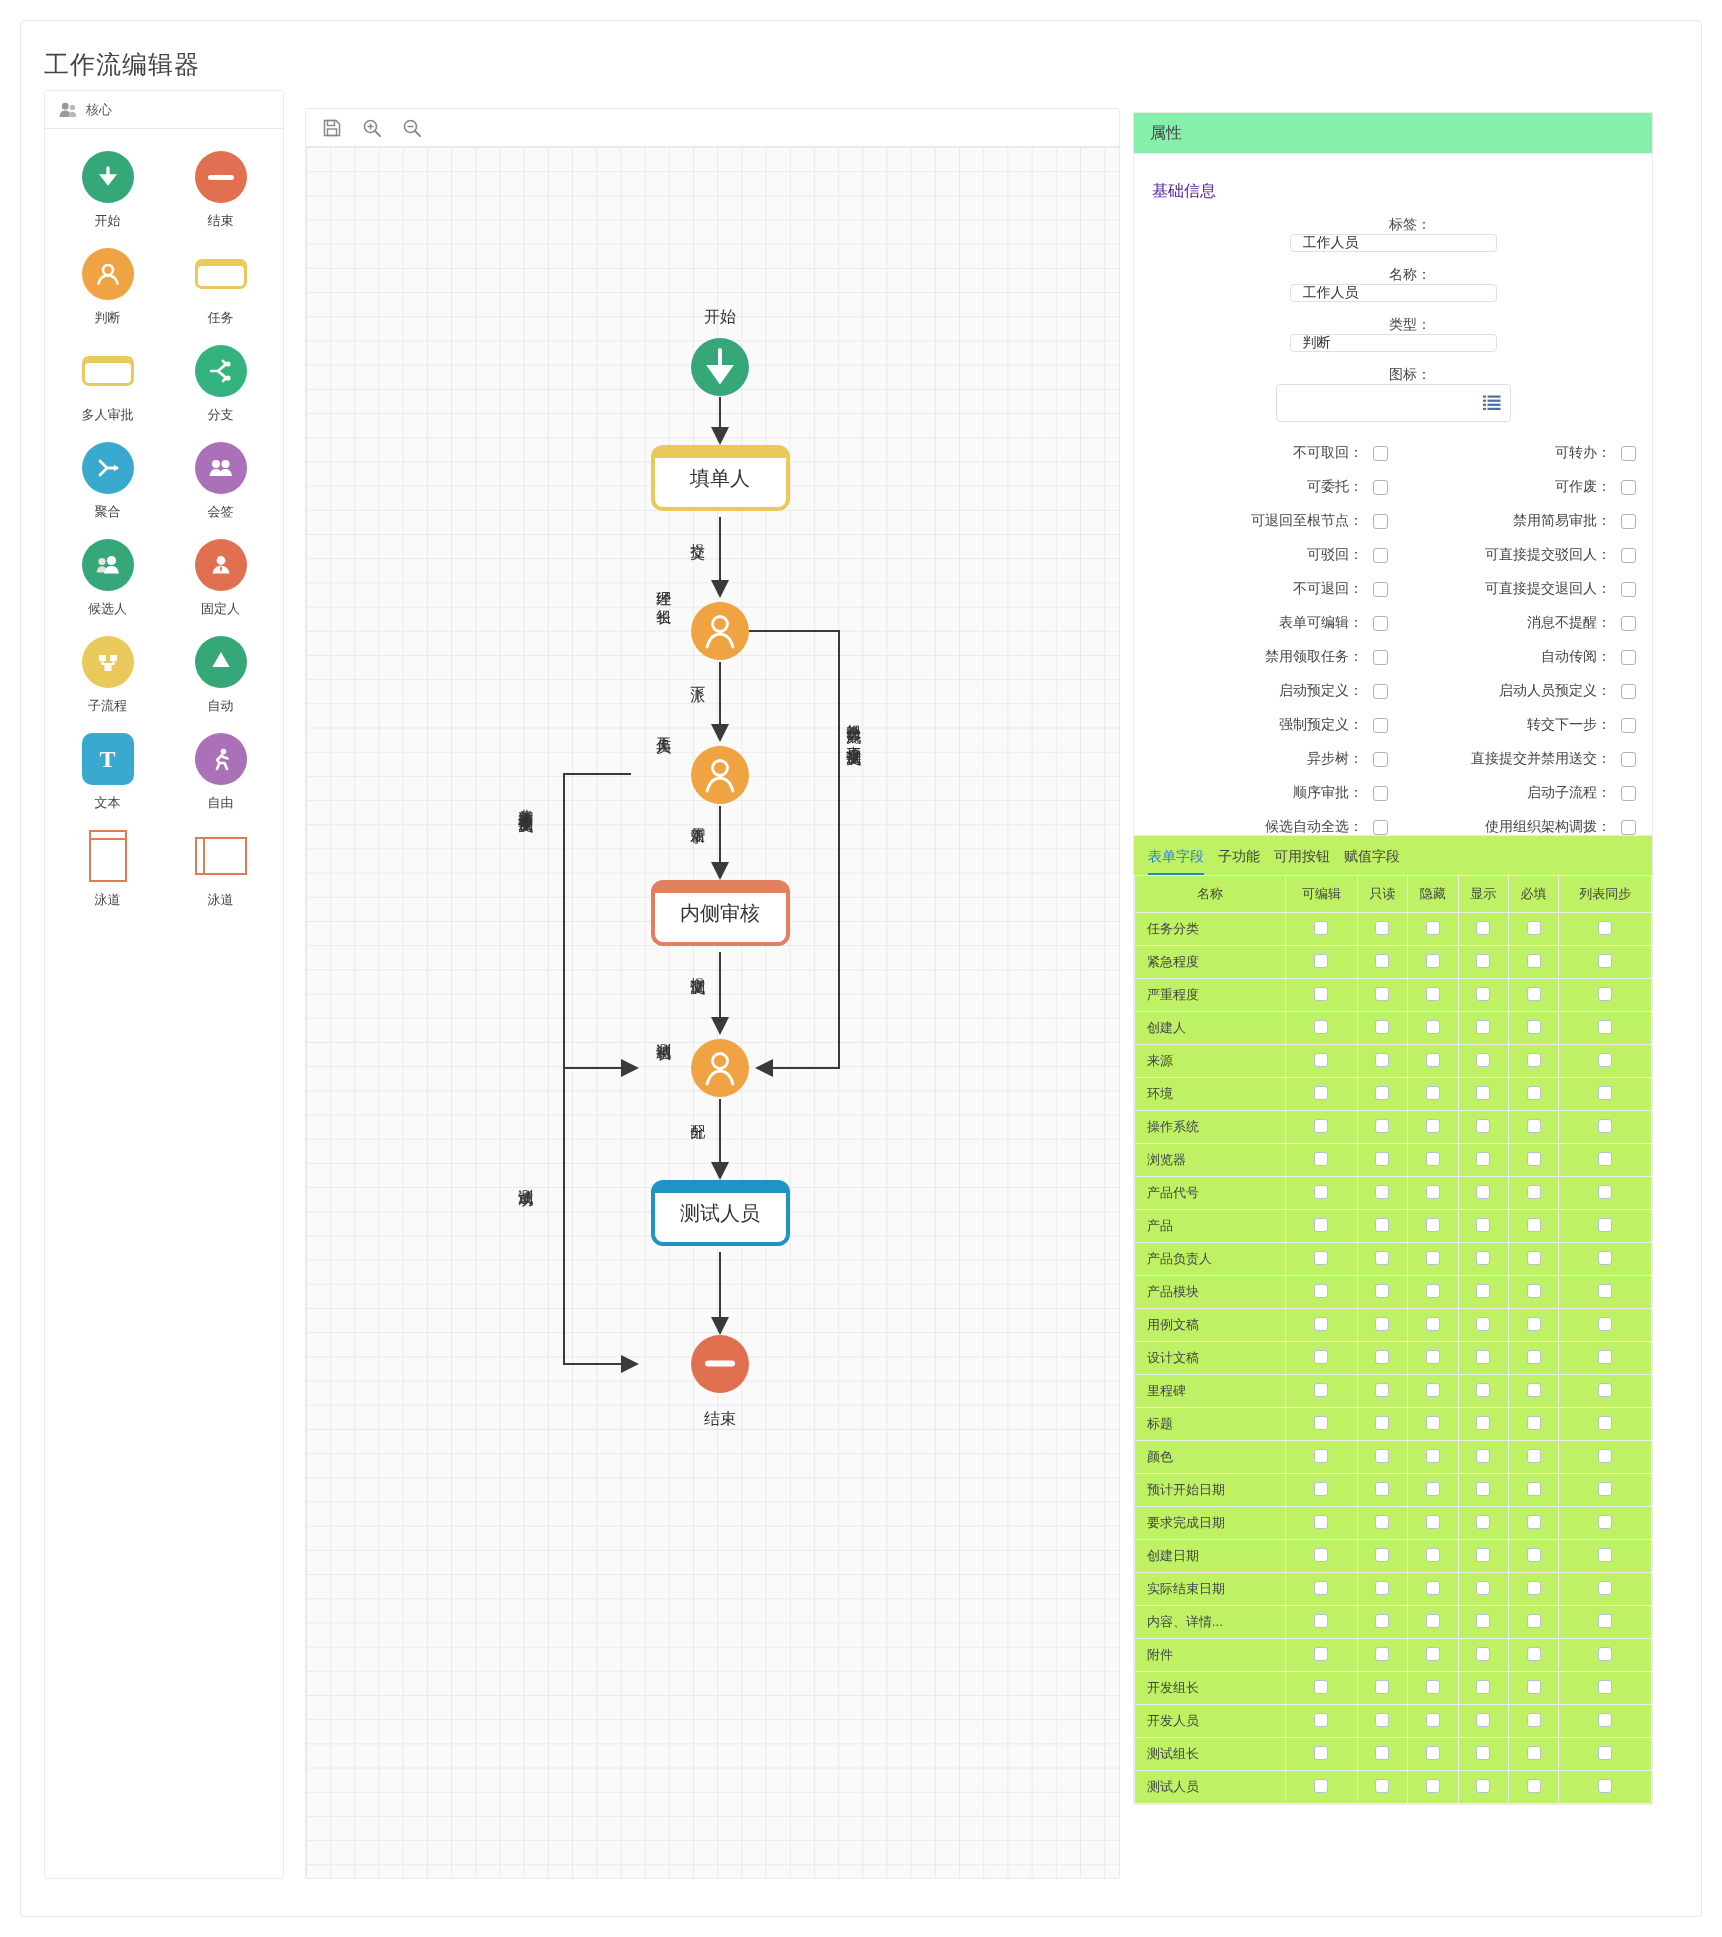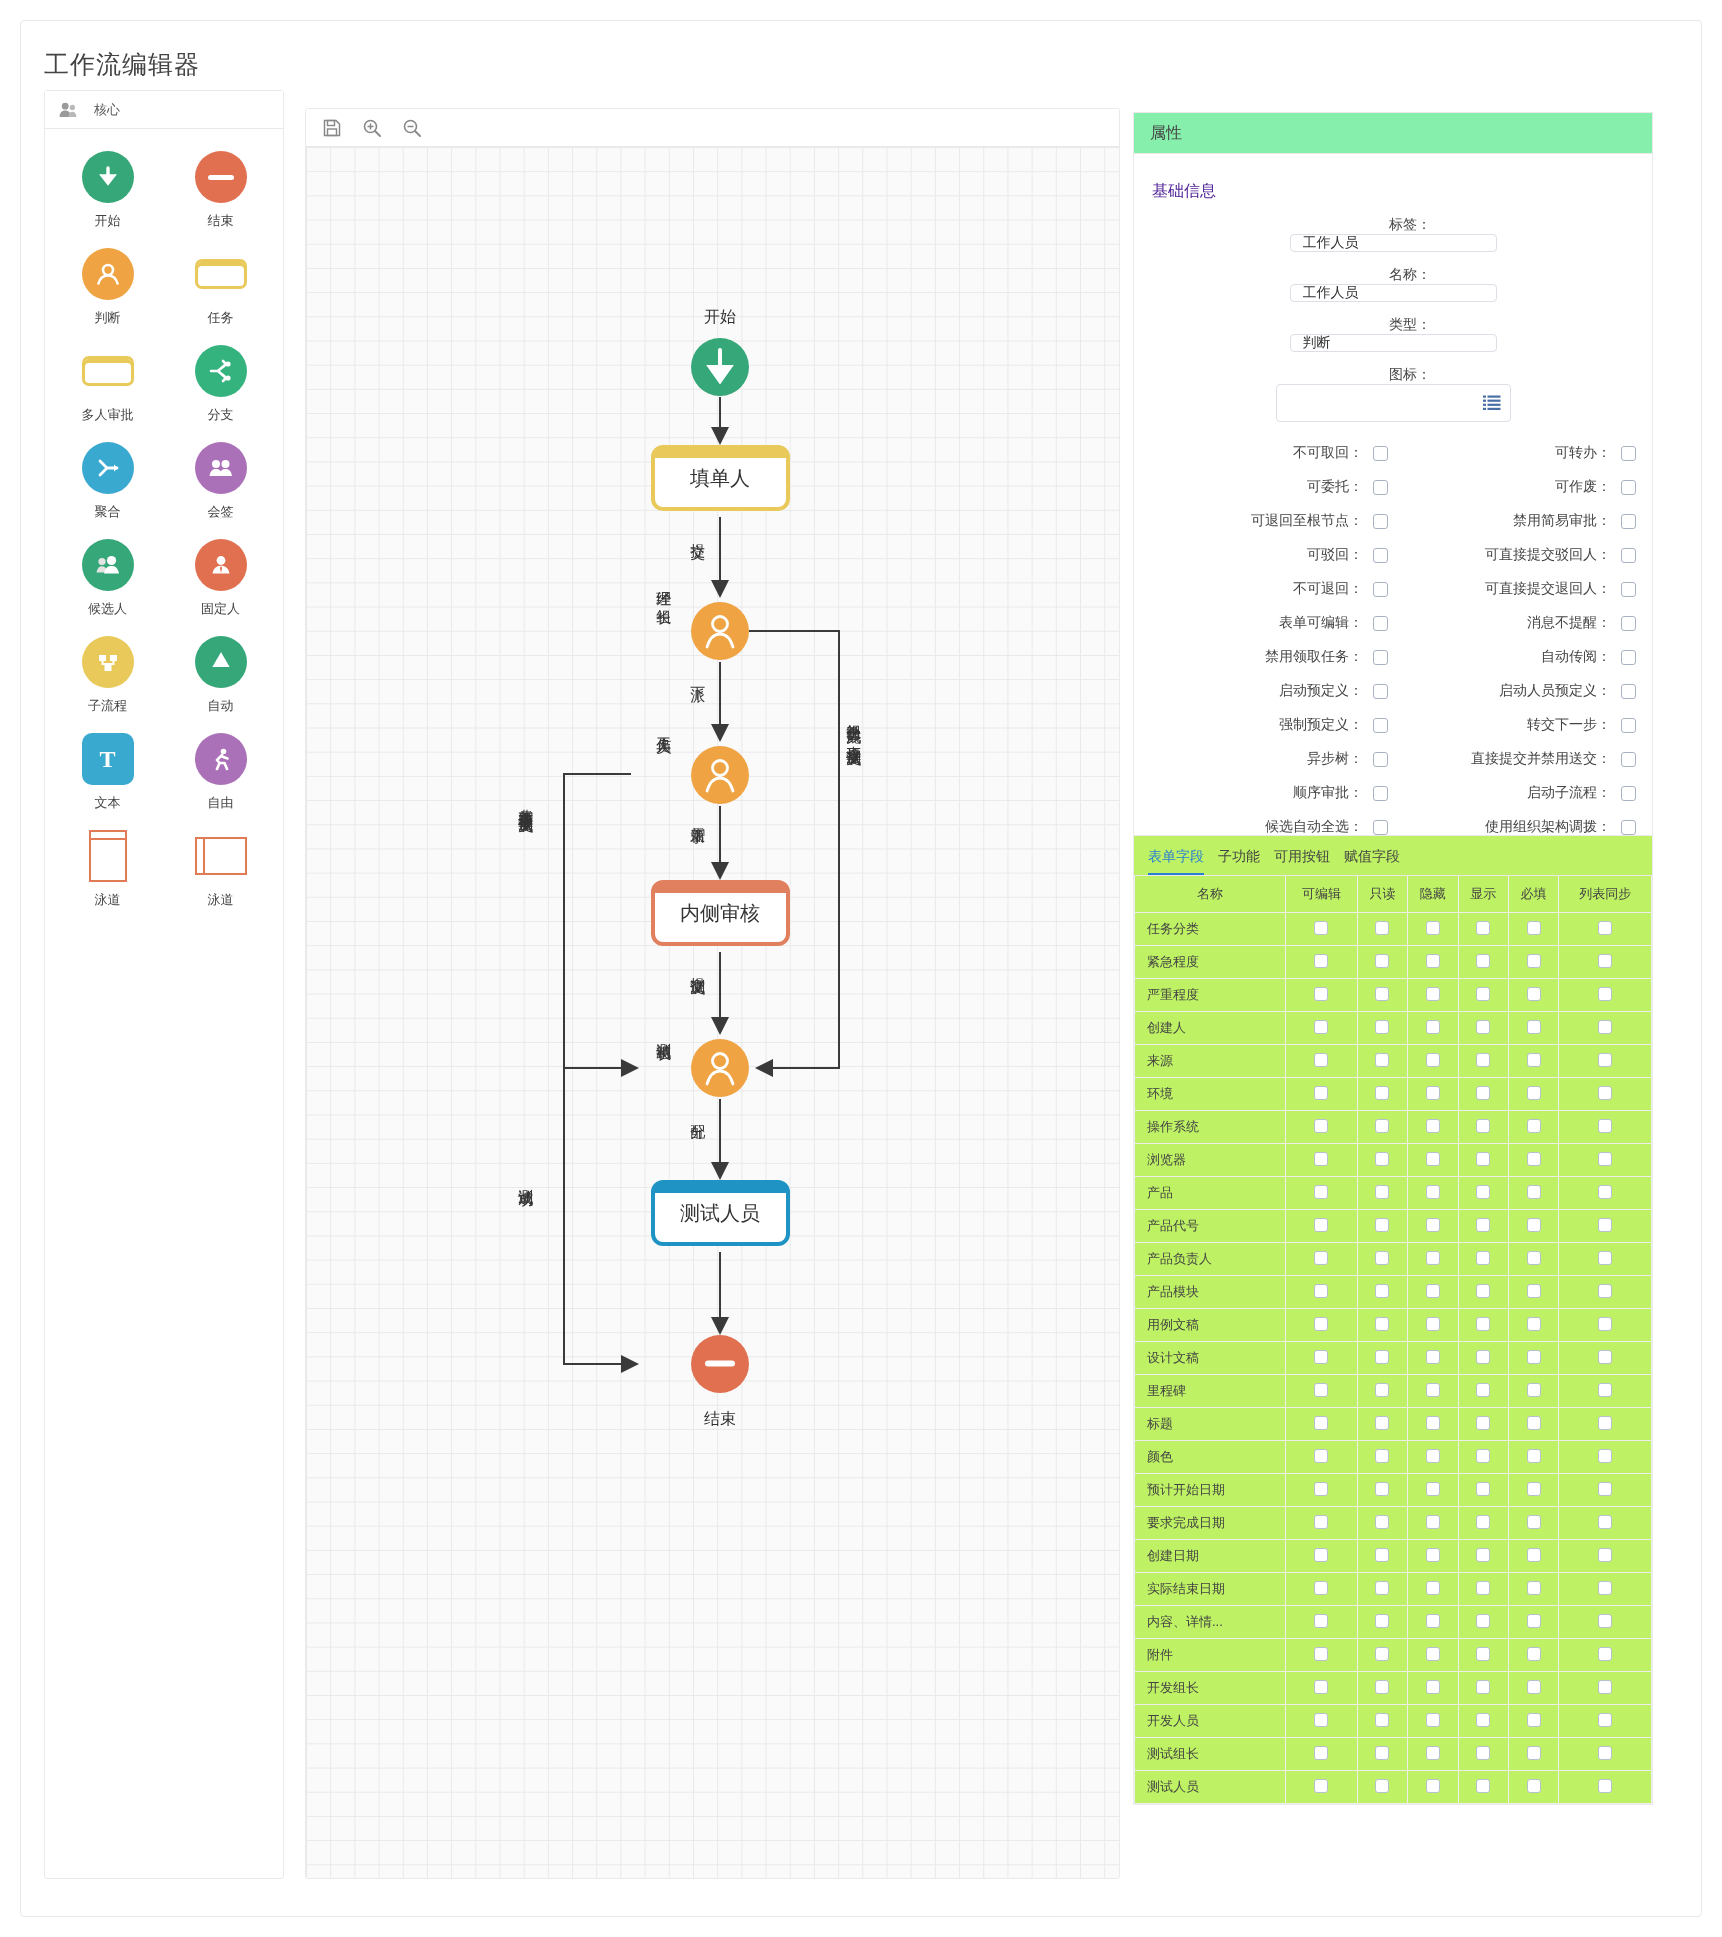--- a/index.html
+++ b/index.html
@@ -39,21 +39,21 @@
     border: 1px solid #eaeaea;
     border-radius: 3px;
     background: #fff;
   }
   .palette-header {
     height: 38px;
     border-bottom: 1px solid #eaeaea;
     display: flex; align-items: center;
     padding-left: 14px;
     background: #fff;
-    gap: 16px;
+    gap: 8px;
   }
   .palette-header .ptitle {
     font-size: 13px; color: #555;
   }
   .user-glyph { display:block; }
   .palette-grid {
     display: grid;
     grid-template-columns: 1fr 1fr;
     padding: 18px 6px;
     row-gap: 8px;
@@ -825,30 +825,30 @@
           <tr>
             <td class="name">浏览器</td>
             <td><span class="tcbx"></span></td>
             <td><span class="tcbx"></span></td>
             <td><span class="tcbx"></span></td>
             <td><span class="tcbx"></span></td>
             <td><span class="tcbx"></span></td>
             <td><span class="tcbx"></span></td>
           </tr>
           <tr>
+            <td class="name">产品代号</td>
+            <td><span class="tcbx"></span></td>
+            <td><span class="tcbx"></span></td>
+            <td><span class="tcbx"></span></td>
+            <td><span class="tcbx"></span></td>
+            <td><span class="tcbx"></span></td>
+            <td><span class="tcbx"></span></td>
+          </tr>
+          <tr>
             <td class="name">产品</td>
-            <td><span class="tcbx"></span></td>
-            <td><span class="tcbx"></span></td>
-            <td><span class="tcbx"></span></td>
-            <td><span class="tcbx"></span></td>
-            <td><span class="tcbx"></span></td>
-            <td><span class="tcbx"></span></td>
-          </tr>
-          <tr>
-            <td class="name">产品代号</td>
             <td><span class="tcbx"></span></td>
             <td><span class="tcbx"></span></td>
             <td><span class="tcbx"></span></td>
             <td><span class="tcbx"></span></td>
             <td><span class="tcbx"></span></td>
             <td><span class="tcbx"></span></td>
           </tr>
           <tr>
             <td class="name">产品负责人</td>
             <td><span class="tcbx"></span></td>

